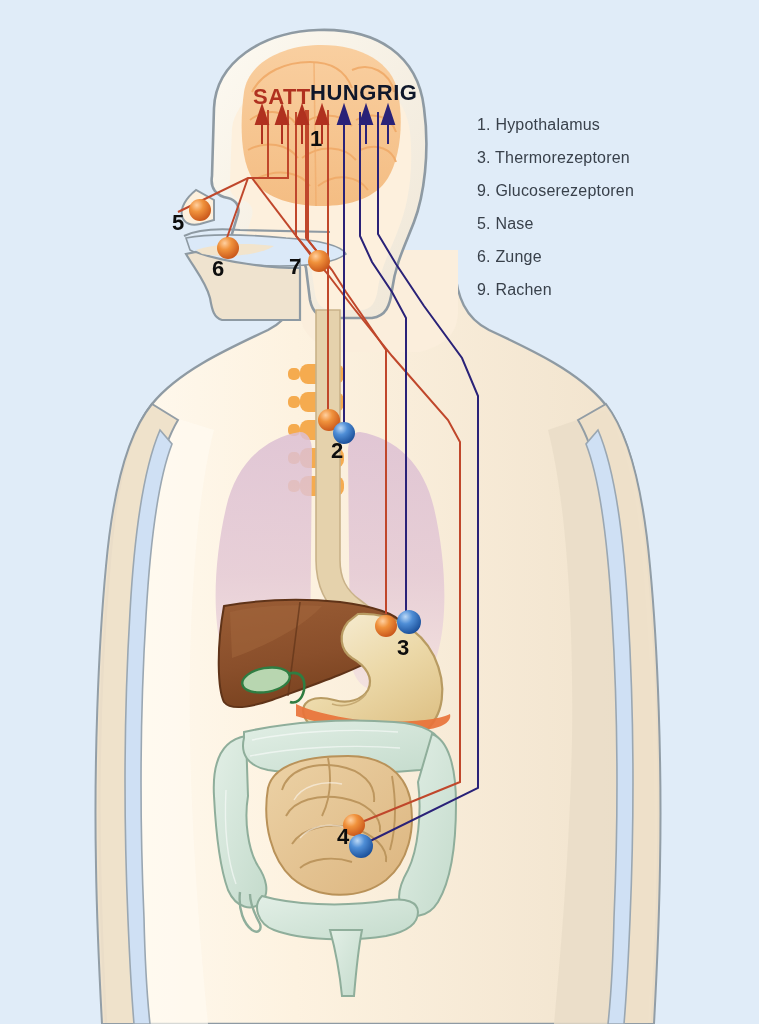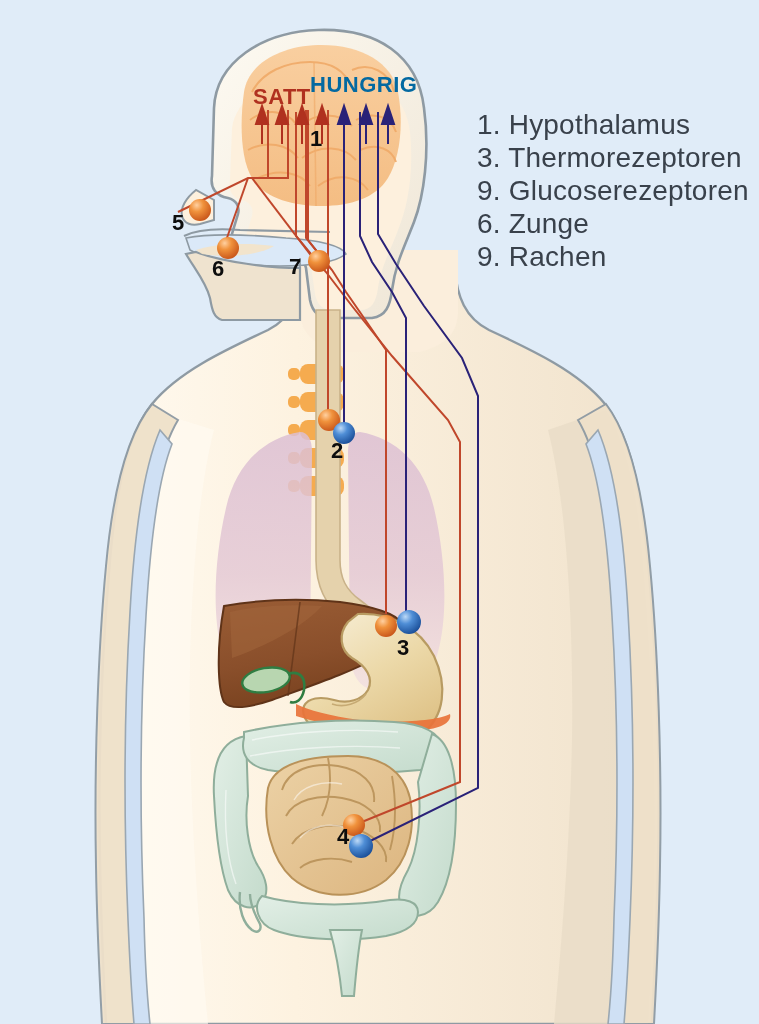--- a/index.html
+++ b/index.html
@@ -11,21 +11,21 @@
     position:relative;
   }
   #stage{position:absolute;inset:0;width:628px;height:1024px;}
   svg{display:block;}
   .legend{
     position:absolute;
     left:477px;top:108px;
     width:270px;
     color:#39414b;
     font-family:"Liberation Sans",sans-serif;
-    font-size:28px;
+    font-size:16px;
     font-weight:300;
     line-height:33px;
     letter-spacing:.2px;
     white-space:nowrap;
   }
   .legend-item{display:block;}
   .marker-label{
     position:absolute;
     font-family:"Liberation Sans",sans-serif;
     font-weight:bold;
@@ -35,21 +35,21 @@
   }
   .brainword{
     position:absolute;
     font-family:"Liberation Sans",sans-serif;
     font-weight:bold;
     font-size:22px;
     letter-spacing:.5px;
     line-height:1;
   }
   #word-satt{left:253px;top:86px;color:#b0311f;}
-  #word-hungrig{left:310px;top:74px;color:#0369a1;}
+  #word-hungrig{left:310px;top:82px;color:#0f172a;}
 </style>
 </head>
 <body>
 
 <div id="stage">
 
 <svg width="759" height="1024" viewBox="0 0 759 1024">
   <defs>
     <radialGradient id="gOrangeBall" cx="35%" cy="28%" r="75%">
       <stop offset="0%" stop-color="#ffd0a0"></stop>
@@ -387,17 +387,18 @@
 <div class="marker-label" style="left:397px;top:637px;">3</div>
 <div class="marker-label" style="left:337px;top:826px;">4</div>
 <div class="marker-label" style="left:172px;top:212px;">5</div>
 <div class="marker-label" style="left:212px;top:258px;">6</div>
 <div class="marker-label" style="left:289px;top:256px;">7</div>
 
 <div class="legend">
   <span class="legend-item">1. Hypothalamus</span>
   <span class="legend-item">3. Thermorezeptoren</span>
   <span class="legend-item">9. Glucoserezeptoren</span>
+  <span class="legend-item">5. Nase</span>
   <span class="legend-item">6. Zunge</span>
   <span class="legend-item">9. Rachen</span>
 </div>
 
 </div>
 
 </body></html>

